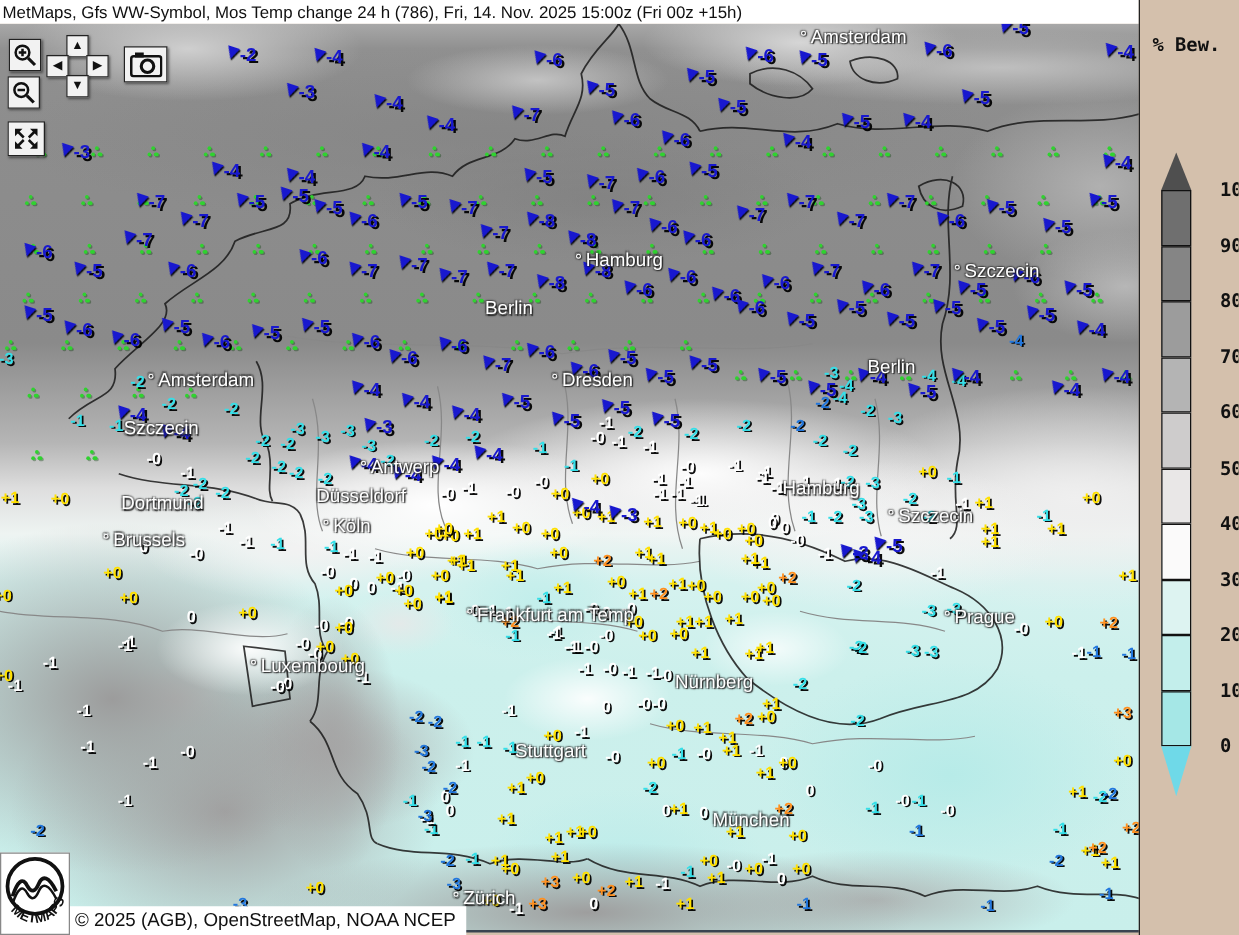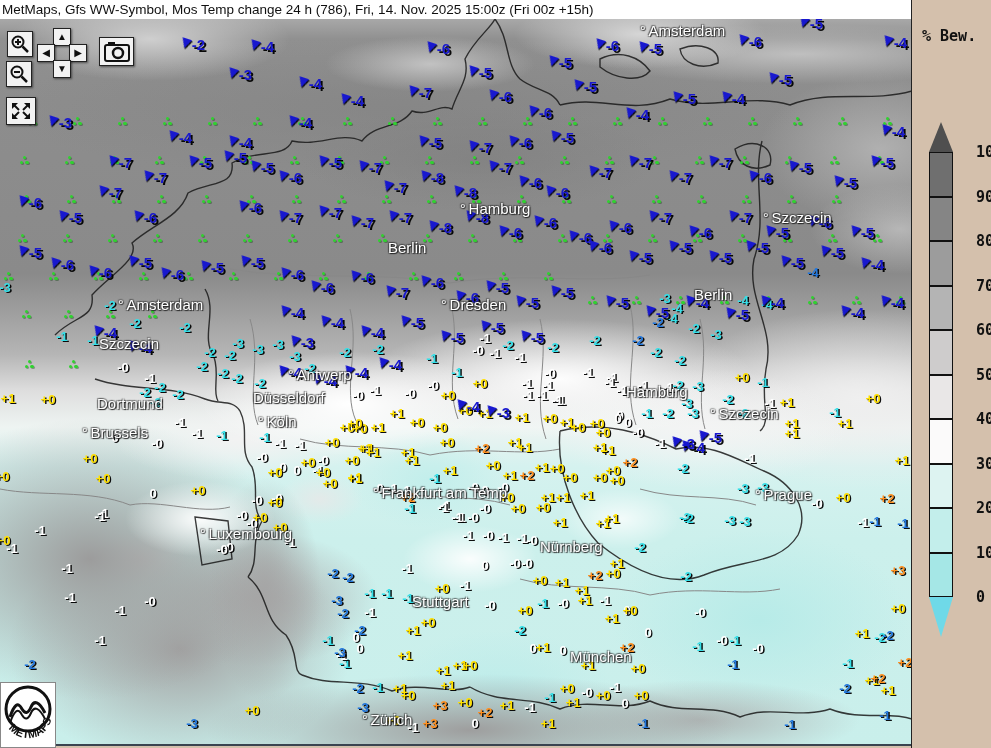--- a/index.html
+++ b/index.html
@@ -1197,14 +1197,15 @@
     <svg width="54" height="64" viewBox="0 0 54 64">
       <circle cx="27" cy="26" r="22" fill="#fff" stroke="#111" stroke-width="3"></circle>
       <path d="M9,34 C13,22 17,18 21,26 C24,31 27,31 30,24 C33,17 38,18 44,30" fill="none" stroke="#111" stroke-width="3"></path>
       <path d="M9,40 C13,28 17,24 21,32 C24,37 27,37 30,30 C33,23 38,24 44,36" fill="none" stroke="#111" stroke-width="2"></path>
       <defs>
           <path id="arcpath" d="M4,38 A24,24 0 0,0 50,38"></path>
         </defs>
       <text font-family="Liberation Sans, sans-serif" font-size="11" font-weight="bold" fill="#111"><textPath href="#arcpath" startOffset="8">METMAPS</textPath></text>
     </svg>
   </div>
+  <div id="copybar">© 2025 (AGB), OpenStreetMap, NOAA NCEP</div>
 
 </div>
 
 </body></html>

